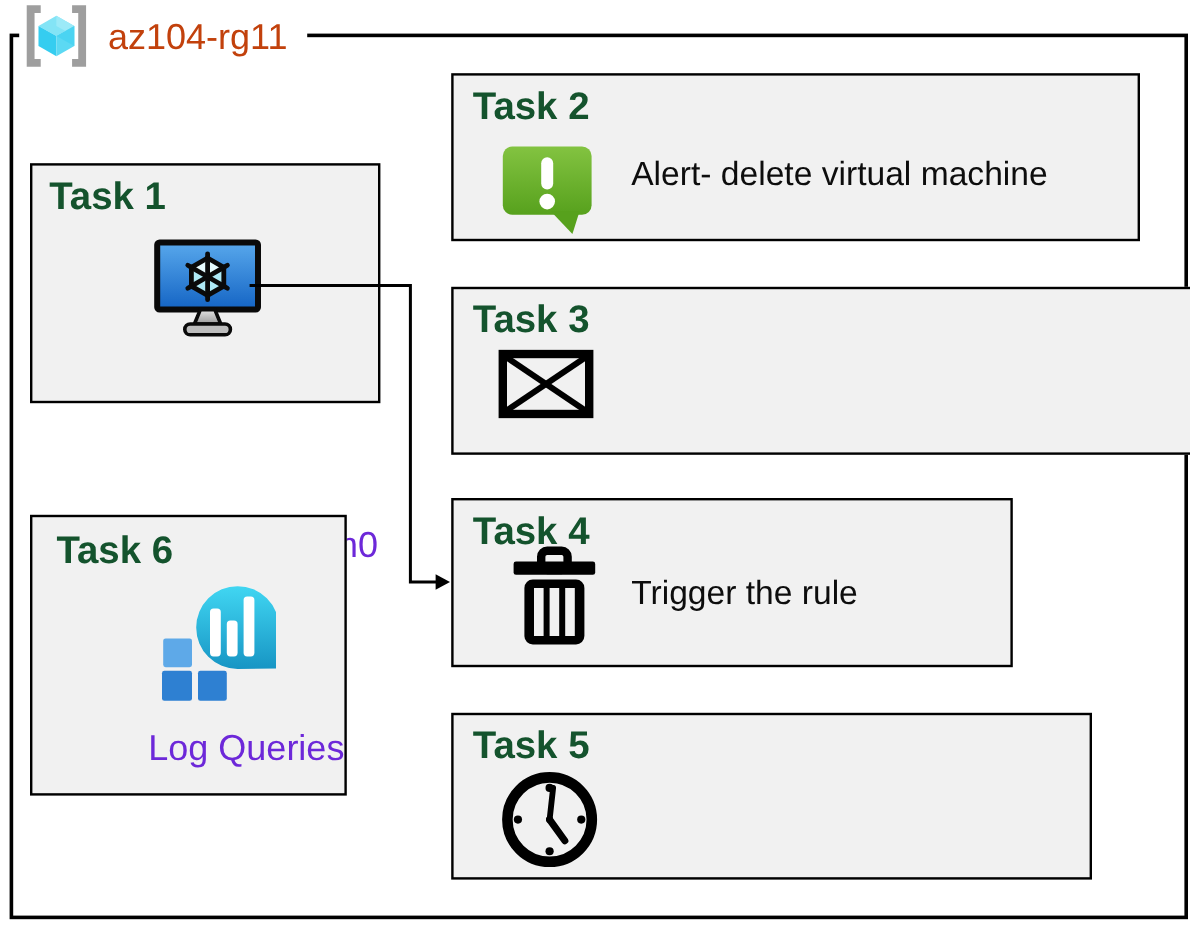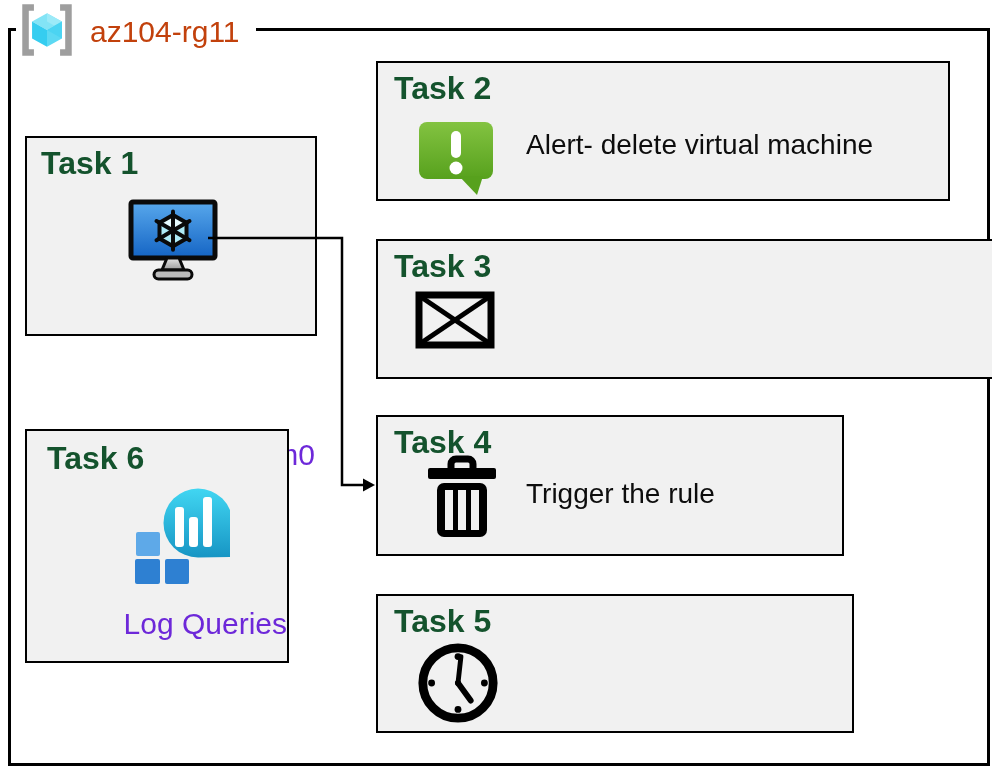--- a/index.html
+++ b/index.html
@@ -169,21 +169,21 @@
         <rect x="2" y="13" width="68" height="11" rx="2" fill="#000"></rect>
         <rect x="11" y="28" width="50" height="54" rx="7" fill="#000"></rect>
         <rect x="19" y="35" width="8" height="40" fill="#f1f1f1"></rect>
         <rect x="32" y="35" width="8" height="40" fill="#f1f1f1"></rect>
         <rect x="45" y="35" width="8" height="40" fill="#f1f1f1"></rect>
       </svg>
     </div>
     <div class="task-text" style="top:77px">Trigger the rule</div>
   </div>
 
-  <div class="box" style="left:376px;top:594px;width:478px;height:139px">
+  <div class="box" style="left:376px;top:594px;width:534px;height:139px">
     <div class="task-title">Task 5</div>
     <div class="icon-slot" style="left:37px;top:44px">
       <svg width="86" height="86" viewBox="0 0 88 88">
         <circle cx="44" cy="44" r="36" fill="none" stroke="#000" stroke-width="9"></circle>
         <circle cx="44" cy="17" r="3.5" fill="#000"></circle>
         <circle cx="71" cy="44" r="3.5" fill="#000"></circle>
         <circle cx="44" cy="71" r="3.5" fill="#000"></circle>
         <circle cx="17" cy="44" r="3.5" fill="#000"></circle>
         <line x1="44" y1="44" x2="47" y2="17" stroke="#000" stroke-width="5" stroke-linecap="round"></line>
         <line x1="44" y1="44" x2="57" y2="62" stroke="#000" stroke-width="6" stroke-linecap="round"></line>

